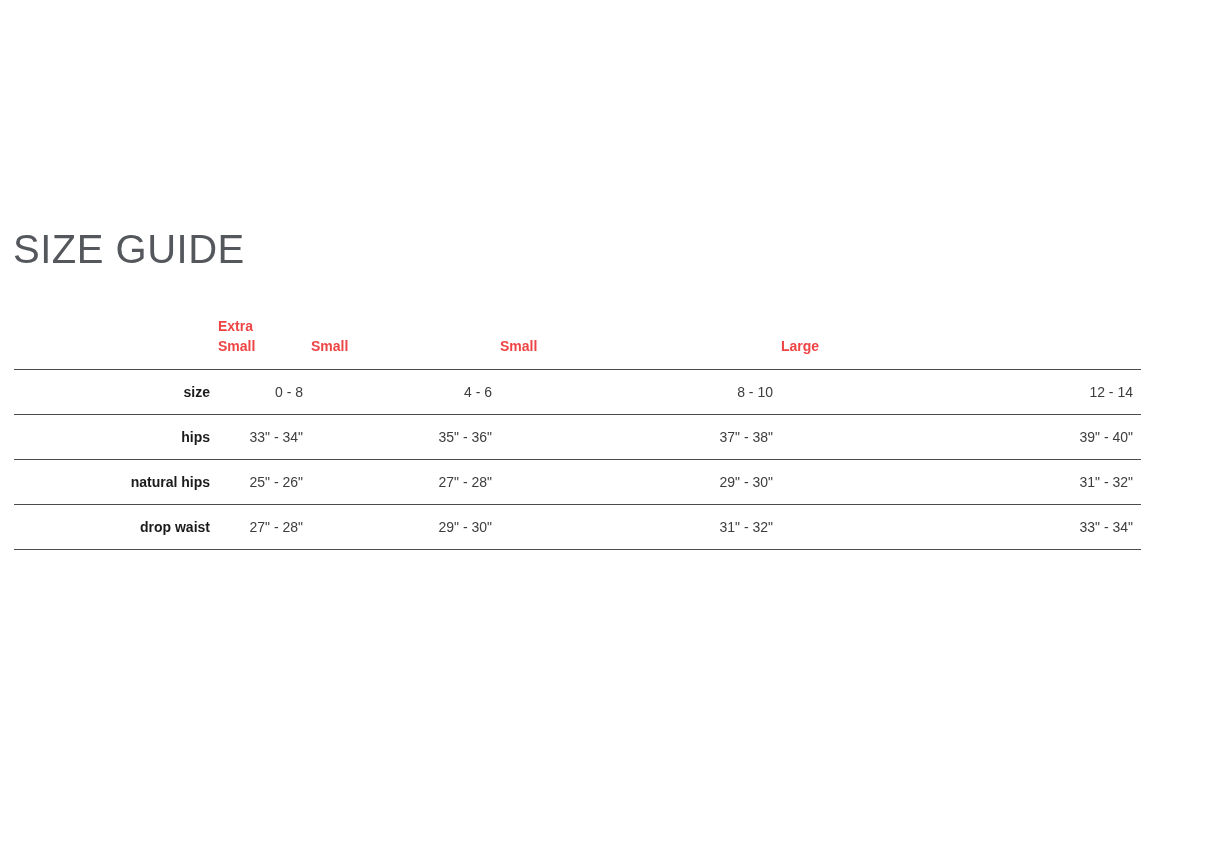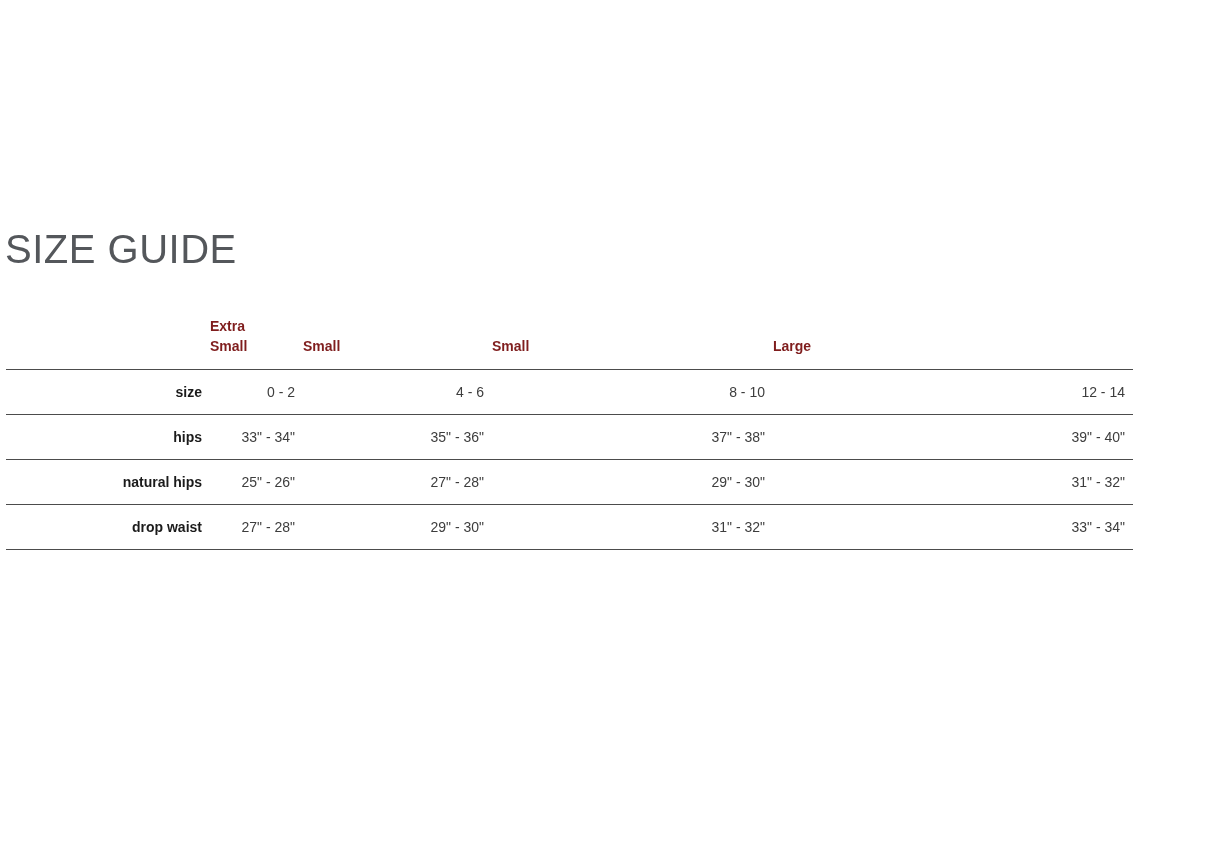--- a/index.html
+++ b/index.html
@@ -11,20 +11,21 @@
     width: 1206px;
     height: 850px;
     overflow: hidden;
     font-family: "Liberation Sans", sans-serif;
     color: #191919;
   }
   .page {
     position: relative;
     width: 1018px;
     height: 850px;
+    margin-left: 8px;
   }
   .title {
     margin: 0;
     padding: 226px 0 0 5px;
     font-size: 40px;
     line-height: 46px;
     font-weight: 300;
     letter-spacing: 0.5px;
     color: #54575b;
   }
@@ -33,21 +34,21 @@
     width: 1127px;
     border-collapse: collapse;
     table-layout: fixed;
   }
   .size-table th {
     text-align: left;
     vertical-align: bottom;
     font-size: 14px;
     line-height: 20px;
     font-weight: 700;
-    color: #7f1d1d;
+    color: #ef4444;
     padding: 0 8px 13px 0;
     white-space: pre-line;
   }
   .size-table thead tr {
     border-bottom: 1.5px solid #4c4c4c;
   }
   .size-table tbody tr {
     height: 45px;
     border-bottom: 1.5px solid #4c4c4c;
   }
@@ -85,21 +86,21 @@
         <th>Extra
 Small</th>
         <th>Small</th>
         <th>Small</th>
         <th>Large</th>
       </tr>
     </thead>
     <tbody>
       <tr>
         <td class="rowlabel">size</td>
-        <td>0 - 2</td>
+        <td>0 - 8</td>
         <td>4 - 6</td>
         <td>8 - 10</td>
         <td>12 - 14</td>
       </tr>
       <tr>
         <td class="rowlabel">hips</td>
         <td>33" - 34"</td>
         <td>35" - 36"</td>
         <td>37" - 38"</td>
         <td>39" - 40"</td>

